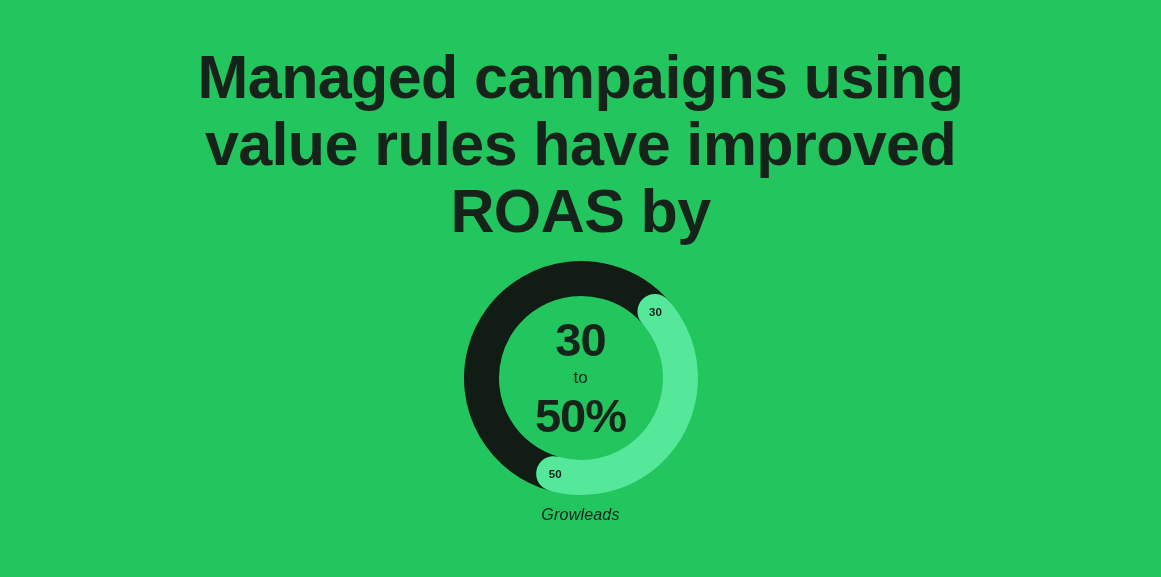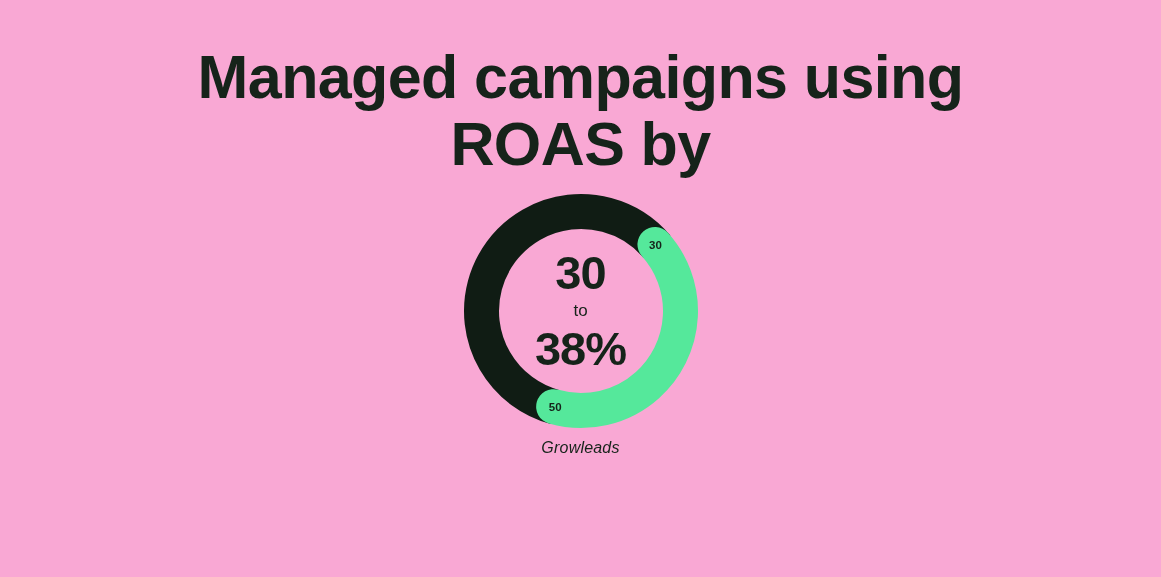--- a/index.html
+++ b/index.html
@@ -11,21 +11,21 @@
     height: 577px;
     background: #ffffff;
     font-family: "Liberation Sans", sans-serif;
     overflow: hidden;
   }
 
   .slide {
     position: relative;
     width: 1161px;
     height: 577px;
-    background: #f9a8d4;
+    background: #22c55e;
     display: flex;
     flex-direction: column;
     align-items: center;
   }
 
   
   .headline {
     margin: 0;
     padding-top: 44px;
     width: 830px;
@@ -105,20 +105,21 @@
     letter-spacing: 0.2px;
   }
 </style>
 </head>
 <body>
 
 <div class="slide">
 
   <h1 class="headline">
     <span class="hl-line">Managed campaigns using</span>
+    <span class="hl-line">value rules have improved</span>
     <span class="hl-line">ROAS by</span>
   </h1>
 
   <div class="chart-wrap">
     <svg class="donut-svg" viewBox="0 0 234 234">
 
       <g>
         <circle cx="117" cy="117" r="99.5" fill="none" stroke="#101c14" stroke-width="35" stroke-linecap="butt" stroke-dasharray="372.5 252.6" transform="rotate(105 117 117)"></circle>
       </g>
 
@@ -131,19 +132,19 @@
       </g>
 
       <g>
         <text class="badge-text" x="91.2" y="213.1" text-anchor="middle" dominant-baseline="central">50</text>
       </g>
     </svg>
 
     <div class="center-stack">
       <span class="ctr-big">30</span>
       <span class="ctr-small">to</span>
-      <span class="ctr-big">38%</span>
+      <span class="ctr-big">50%</span>
     </div>
   </div>
 
   <div class="footer-brand">Growleads</div>
 
 </div>
 
 </body></html>

